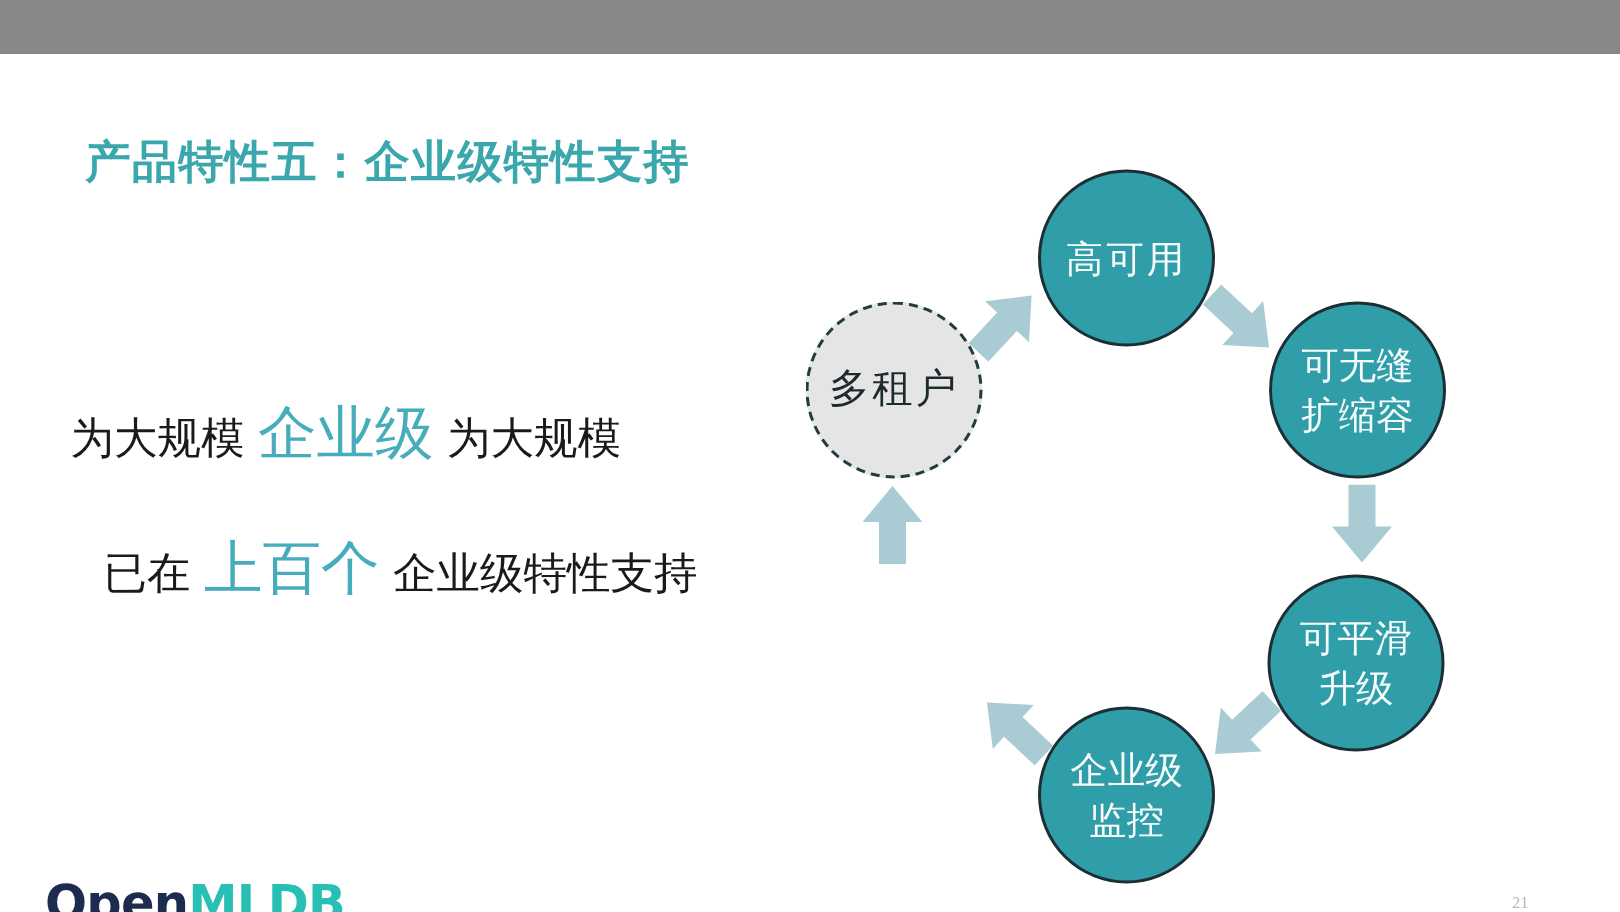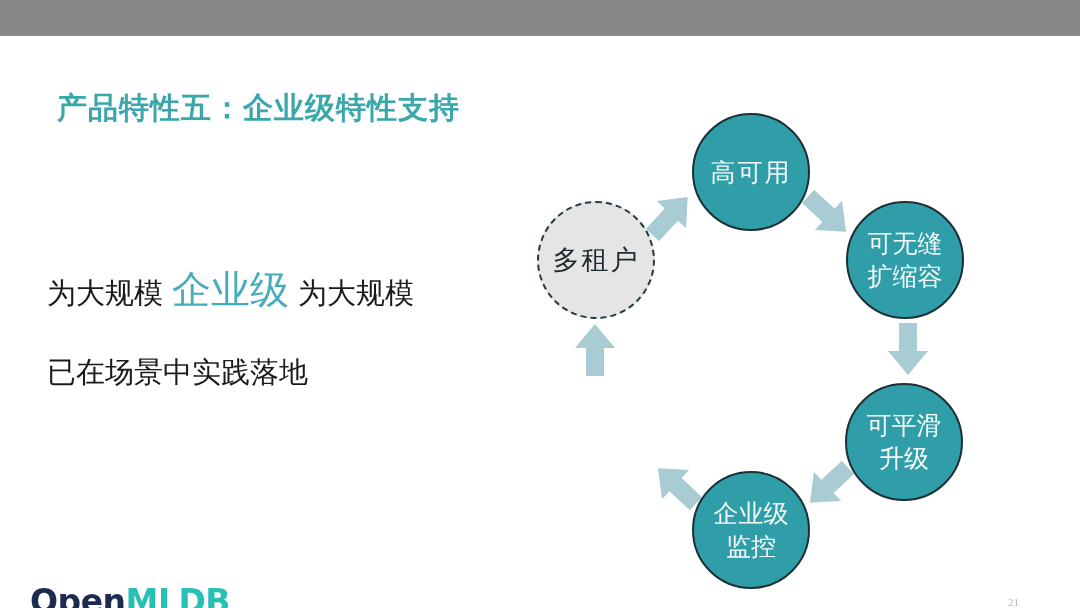--- a/index.html
+++ b/index.html
@@ -22,21 +22,21 @@
   .intro{
     position:absolute;left:47px;top:224px;width:440px;
     font-family:"DejaVu Serif","Liberation Serif",serif;
     color:#1a1a1a;
   }
   .intro-line{
     display:flex;align-items:baseline;
     font-size:29px;line-height:1.55;
     white-space:nowrap;
   }
-  .intro-line + .intro-line{margin-top:30px;}
+  .intro-line + .intro-line{margin-top:30px;justify-content:center;}
   .hl{
     font-size:39px;
     color:#47acbb;
     margin:0 9px;
   }
   
   .diagram{position:absolute;left:0;top:0;width:1080px;height:608px;}
   .node{
     position:absolute;width:118px;height:118px;
     border-radius:50%;
@@ -96,21 +96,22 @@
   <h1 class="title">产品特性五：企业级特性支持</h1>
 
   <div class="intro">
     <div class="intro-line">
       <span>为大规模</span>
       <span class="hl">企业级</span>
       <span>为大规模</span>
     </div>
     <div class="intro-line">
       <span>已在</span>
-      <span>场景中实践落地</span>
+      <span class="hl">上百个</span>
+      <span>企业级特性支持</span>
     </div>
   </div>
 
   <div class="diagram">
 
     <div class="node solid n-high">高可用</div>
     <div class="node solid n-upgrade">可平滑
 升级</div>
     <div class="node solid n-scale">可无缝
 扩缩容</div>

